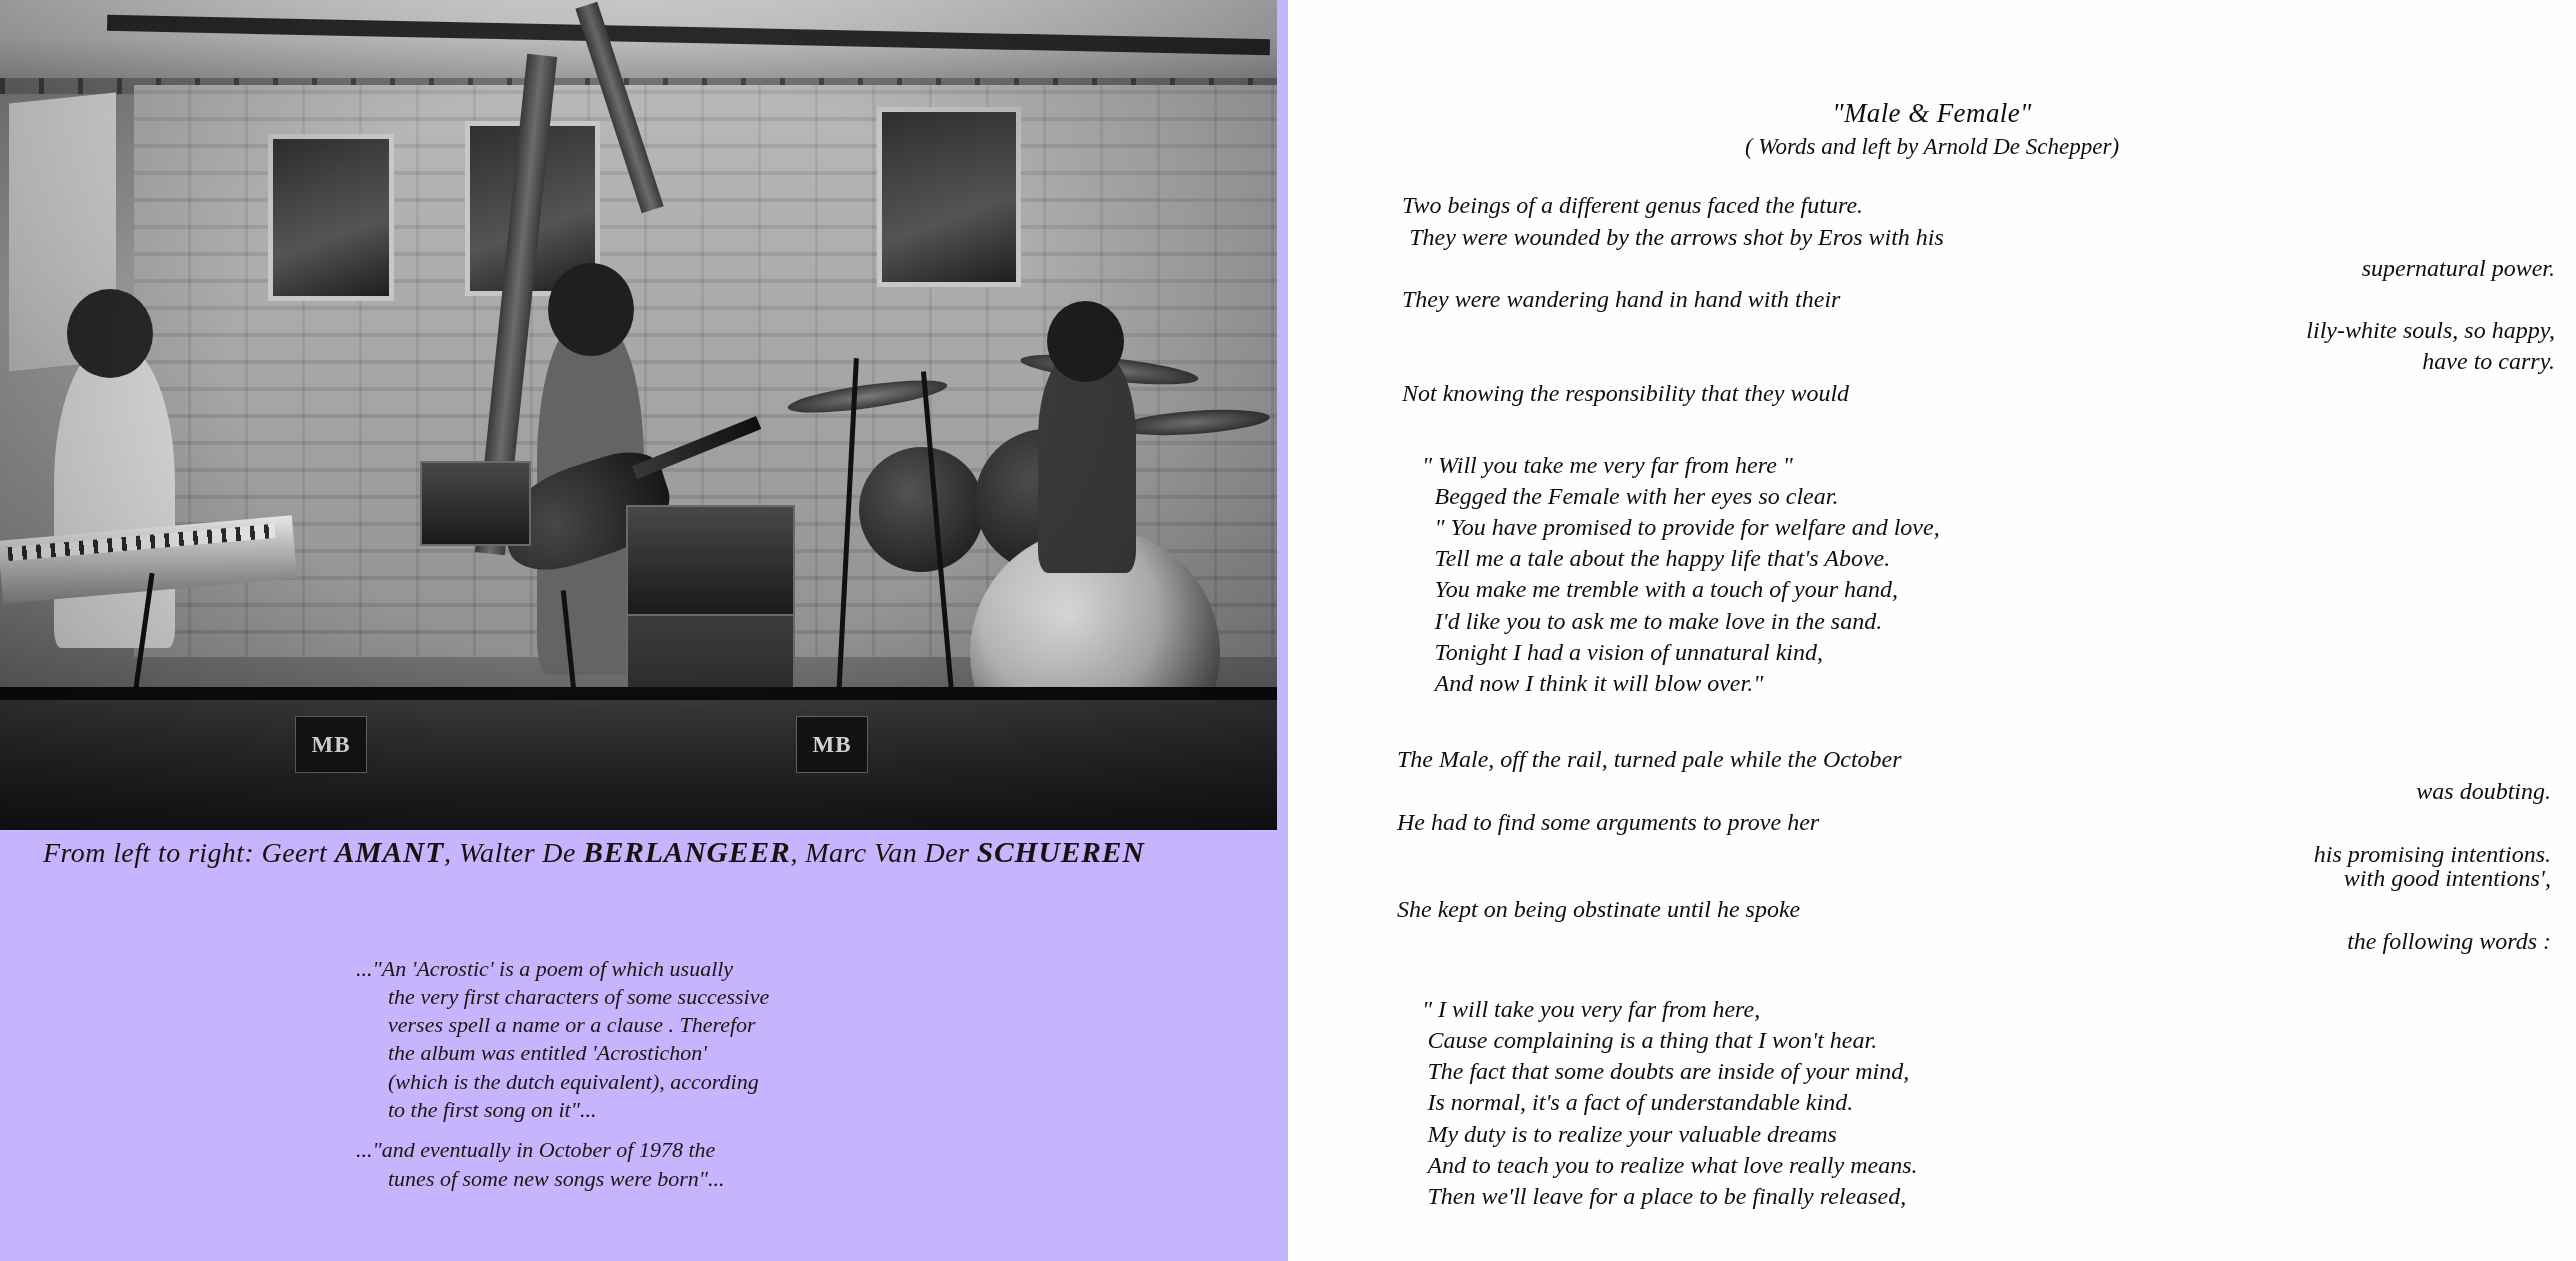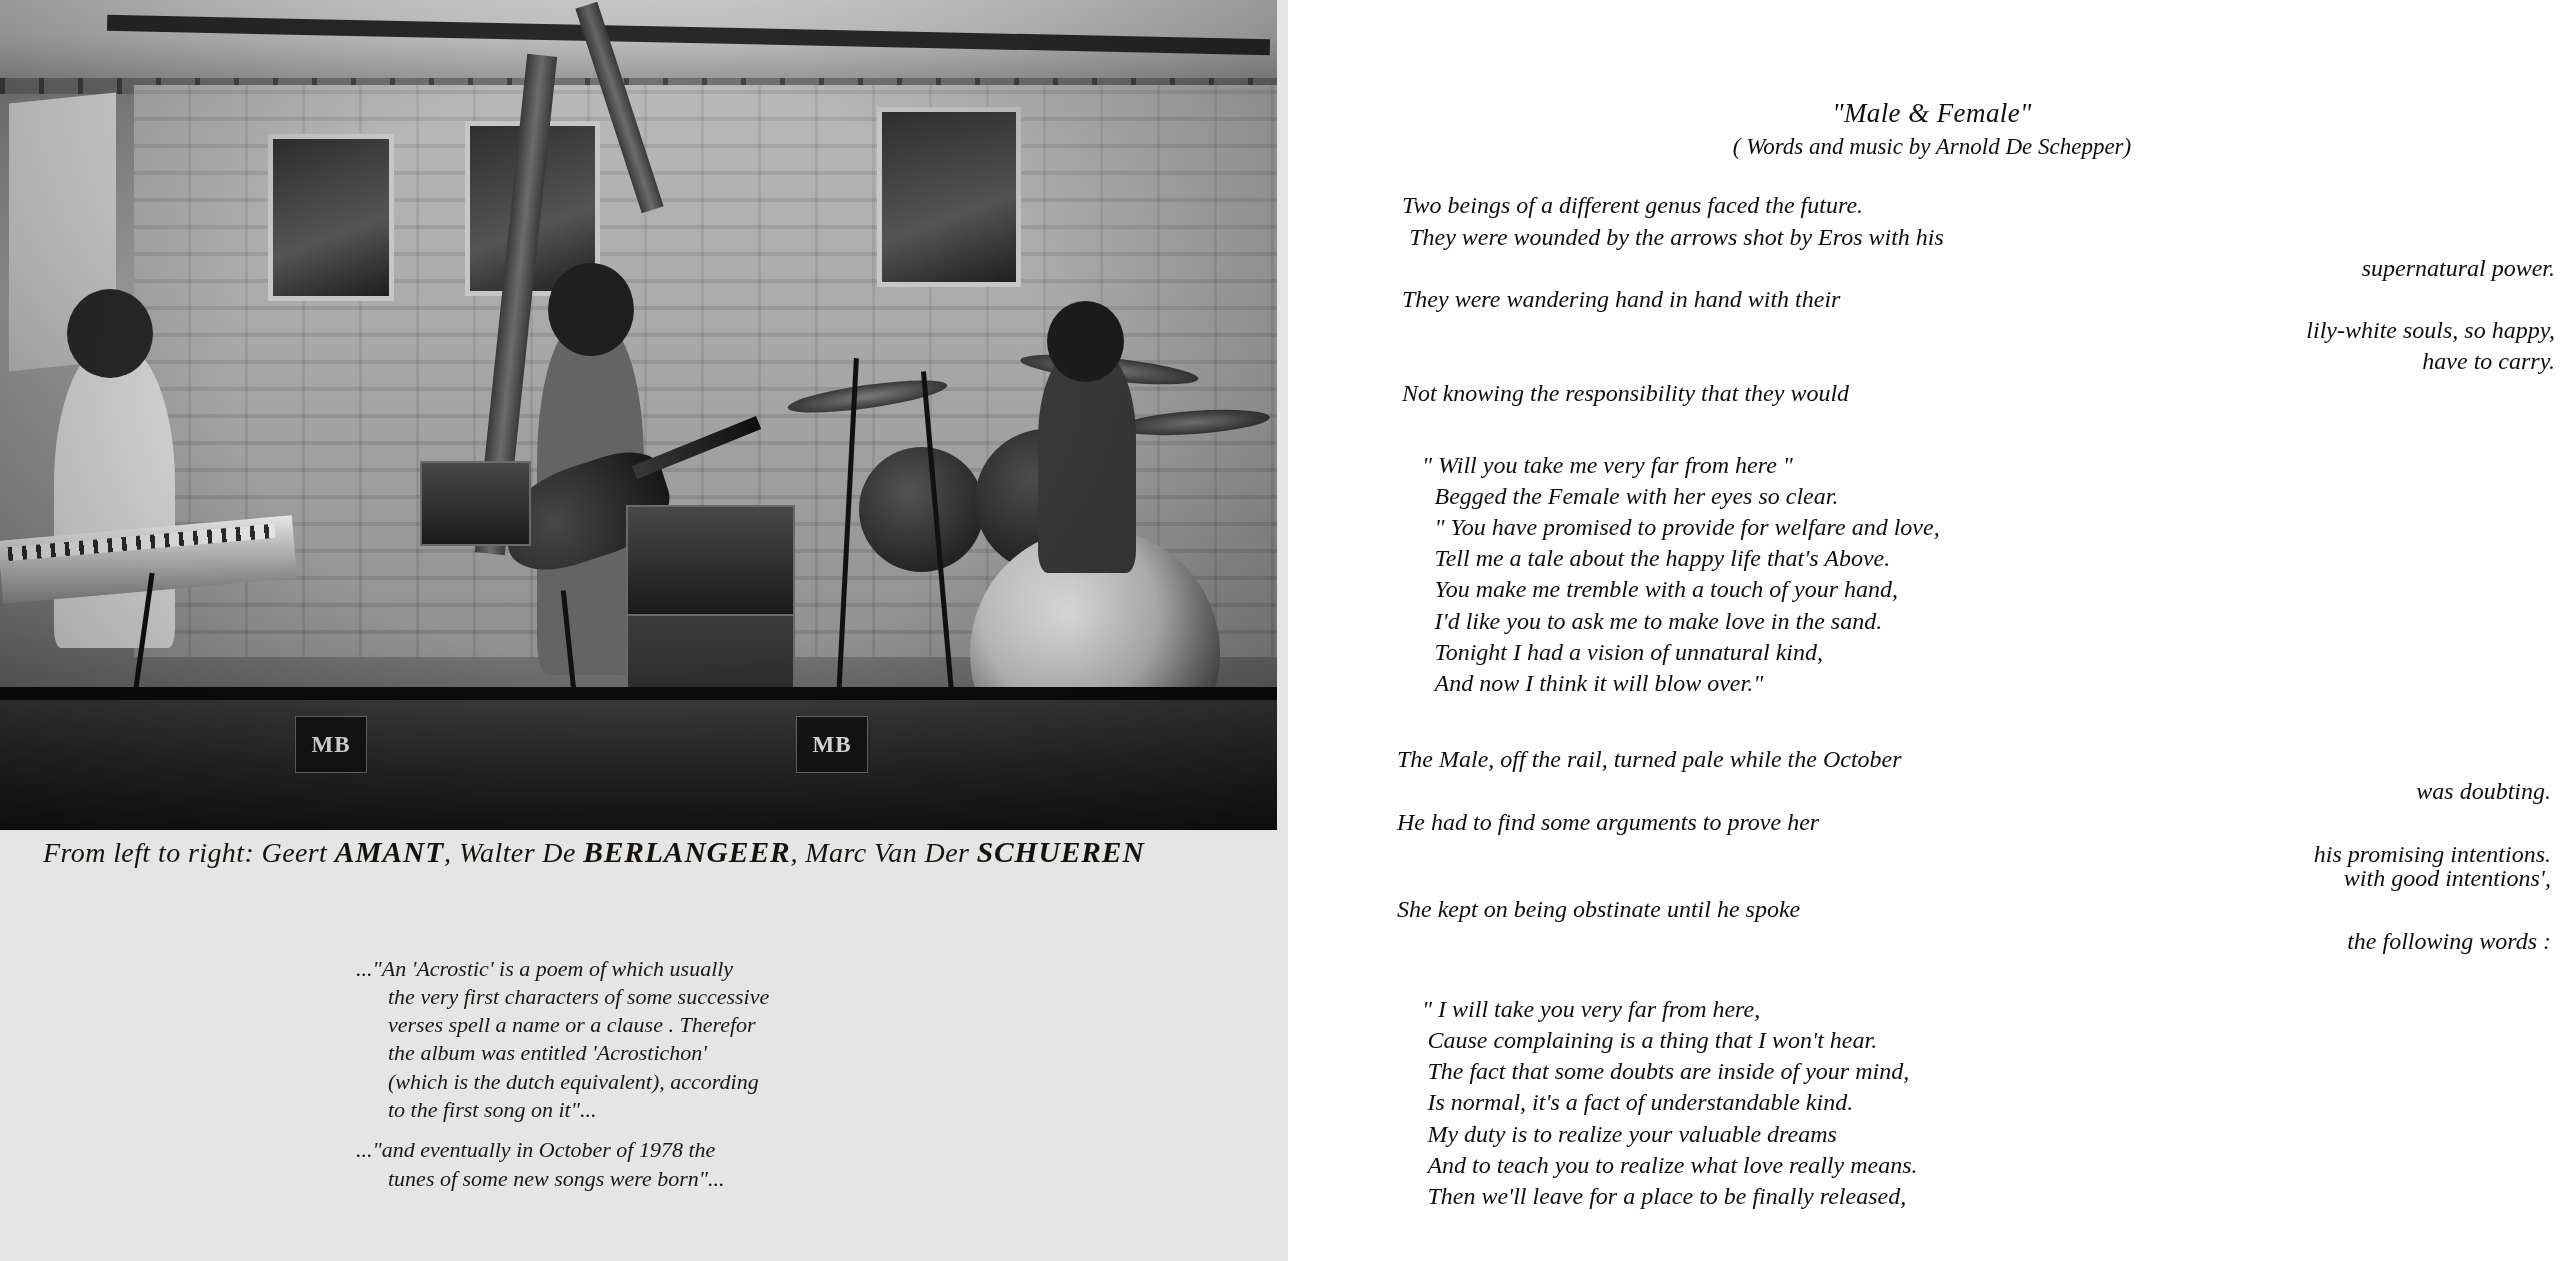--- a/index.html
+++ b/index.html
@@ -21,21 +21,21 @@
     background: #fdfdfb;
   }
 
   
   .left-panel {
     position: absolute;
     left: 0;
     top: 0;
     width: 1288px;
     height: 1261px;
-    background: #e5e5e5;
+    background: #c4b5fd;
   }
 
   .photo-frame {
     position: absolute;
     left: 0px;
     top: 0px;
     width: 1277px;
     height: 830px;
     background: #1c1c1c;
     overflow: hidden;
@@ -329,21 +329,21 @@
       <div class="ln">..."and eventually in October of 1978 the</div>
       <div class="ln ind">tunes of some new songs were born"...</div>
     </div>
 
   </div>
 
   <div class="right-panel">
     <div class="lyrics">
 
       <div class="song-title">"Male &amp; Female"</div>
-      <div class="song-credit">( Words and music by Arnold De Schepper)</div>
+      <div class="song-credit">( Words and left by Arnold De Schepper)</div>
 
       <div class="stanza s1">
         <div class="ln">Two beings of a different genus faced the future.</div>
         <div class="ln">They were wounded by the arrows shot by Eros with his</div>
         <div class="ln cont">supernatural power.</div>
         <div class="ln">They were wandering hand in hand with their</div>
         <div class="ln cont">lily-white souls, so happy,</div>
         <div class="ln cont">have to carry.</div>
         <div class="ln">Not knowing the responsibility that they would</div>
       </div>

